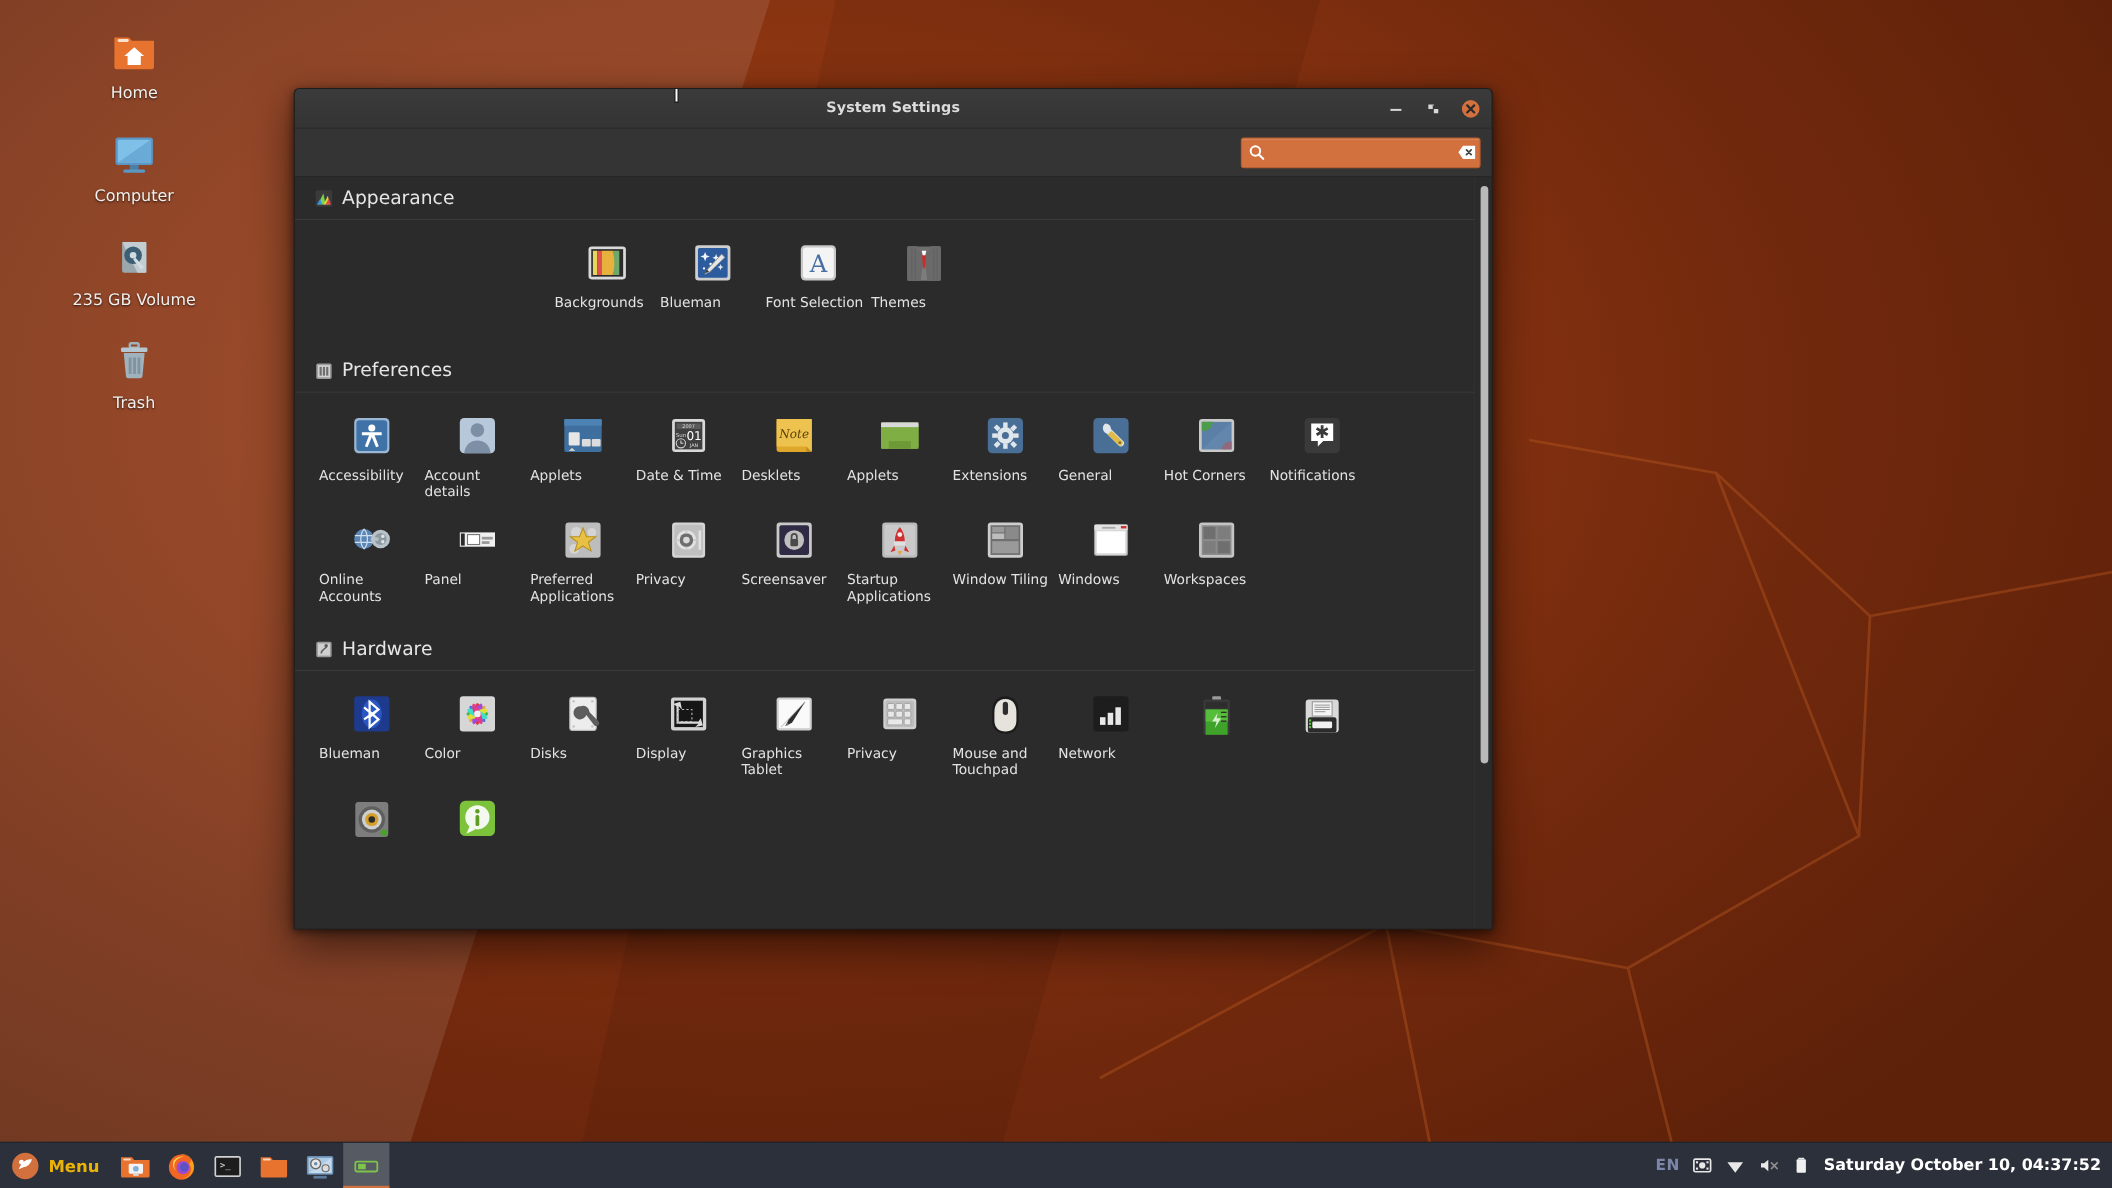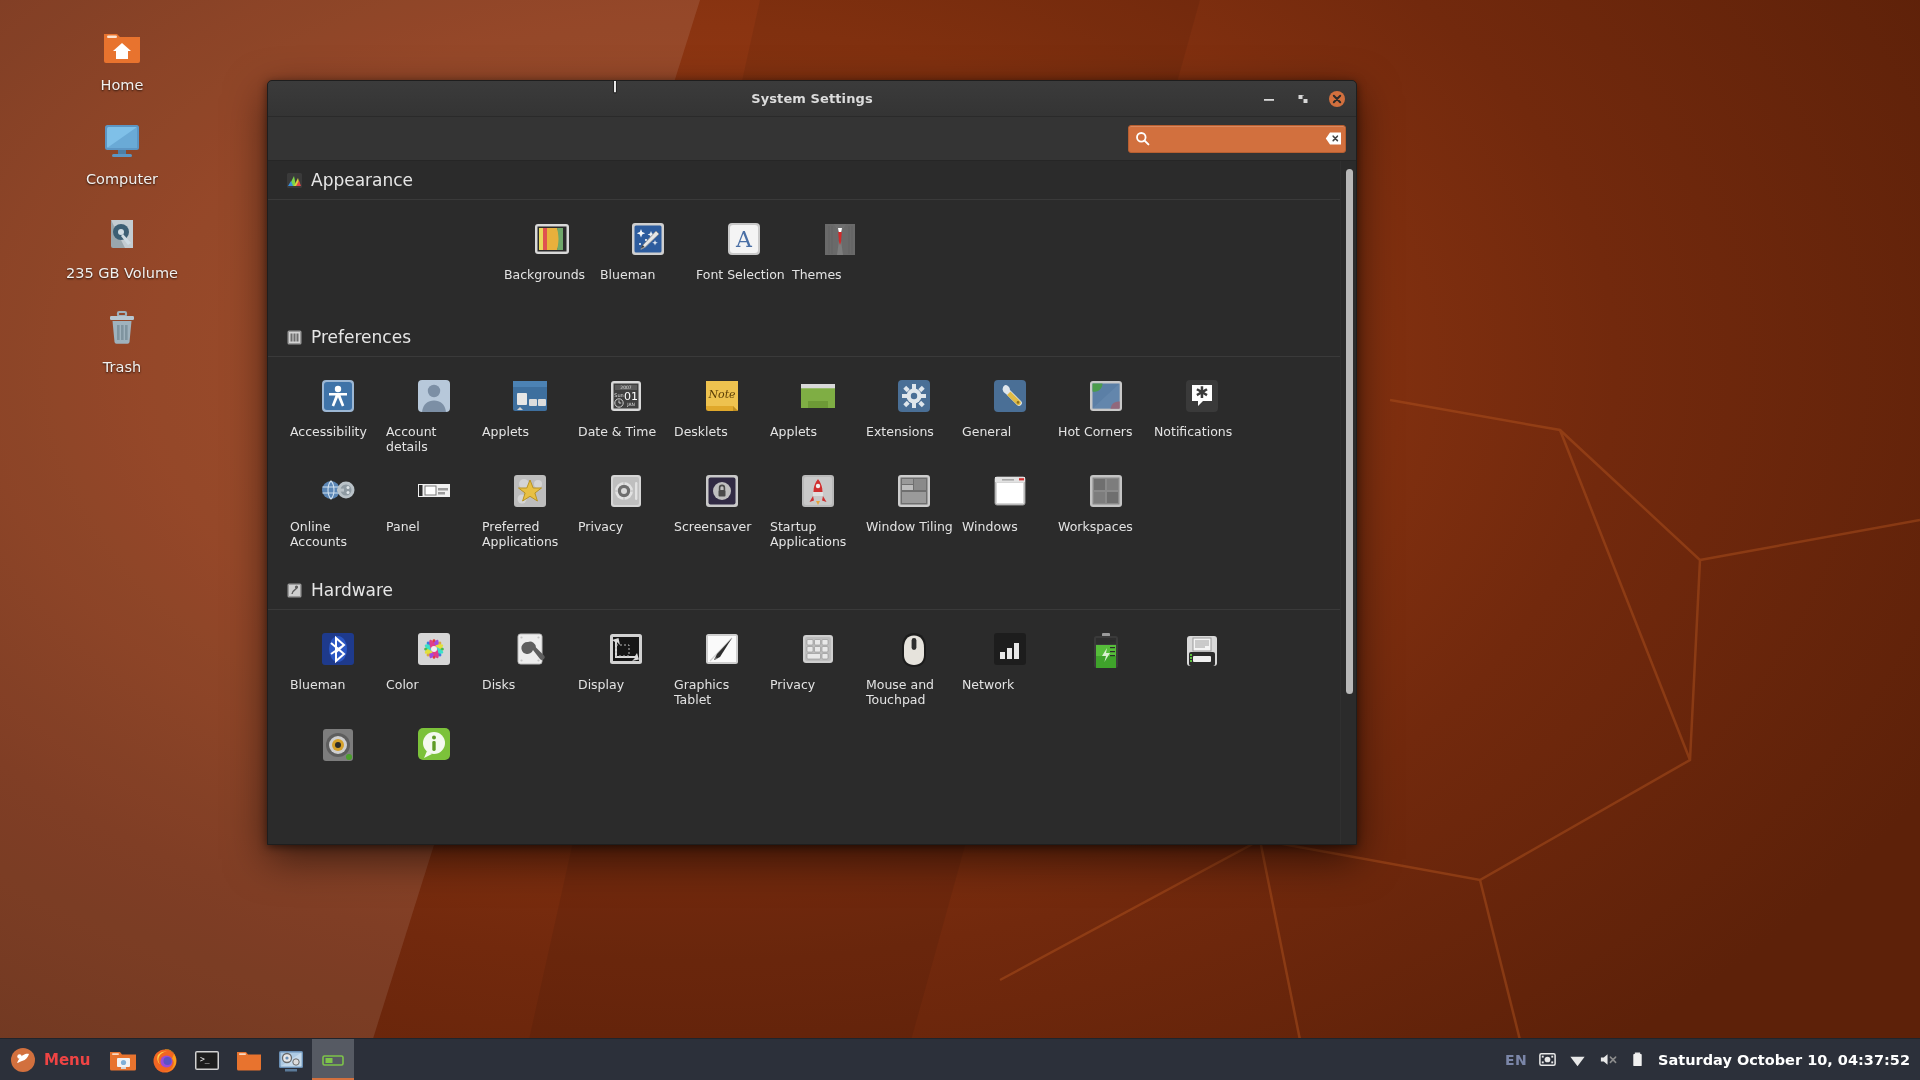--- a/index.html
+++ b/index.html
@@ -126,21 +126,21 @@
   #taskbar {
     position: absolute; left: 0; bottom: 0; width: 1920px; height: 42px;
     background: #2c303a; display: flex; align-items: center;
     border-top: 1px solid #20242c;
   }
   #menu-button {
     display: flex; align-items: center; gap: 8px; height: 42px;
     padding: 0 12px 0 10px; cursor: default;
   }
   #menu-button .mi { width: 26px; height: 26px; }
-  #menu-button .ml { color: #ef4444; font-size: 15px; font-weight: bold; }
+  #menu-button .ml { color: #eab308; font-size: 15px; font-weight: bold; }
   .tb-launchers { display: flex; align-items: center; height: 42px; }
   .tb-item {
     width: 42px; height: 42px; display: flex; align-items: center; justify-content: center;
     cursor: default; position: relative;
   }
   .tb-item svg { display: block; }
   .tb-item.active { background: #565a63; }
   .tb-item.active::after {
     content: ""; position: absolute; bottom: 0; left: 0; width: 42px; height: 3px;
     background: #d2703e;

